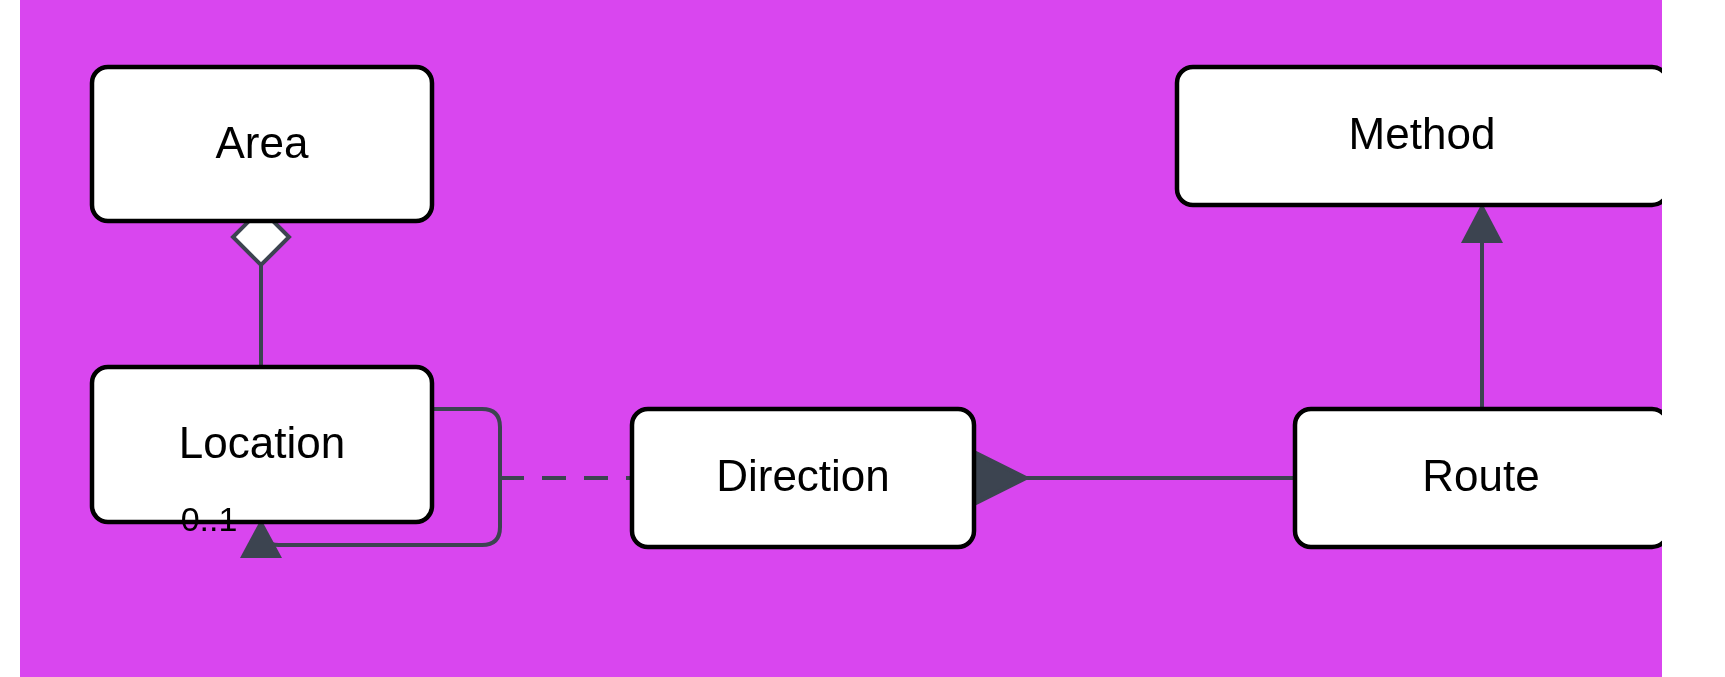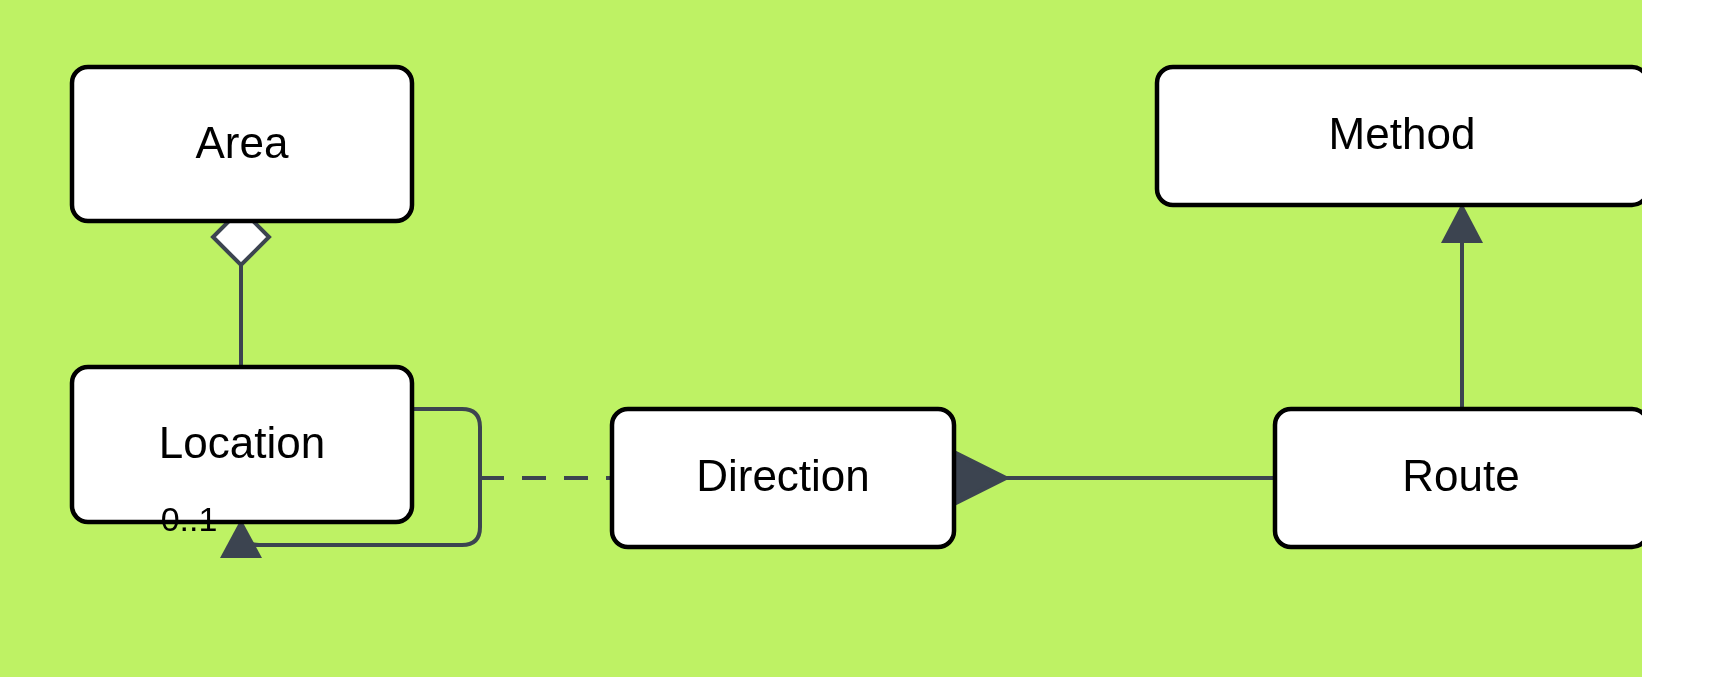--- a/index.html
+++ b/index.html
@@ -8,22 +8,23 @@
     padding: 0;
     background: #ffffff;
   }
   body {
     font-family: "Liberation Sans", sans-serif;
   }
   #diagram-root {
     position: relative;
     width: 1642px;
     height: 677px;
-    background: #bef264;
+    background: #d946ef;
     overflow: hidden;
+    margin-left: 20px;
   }
   #diagram-svg {
     position: absolute;
     left: 0;
     top: 0;
     width: 1725px;
     height: 677px;
     display: block;
   }
   .node-box {

